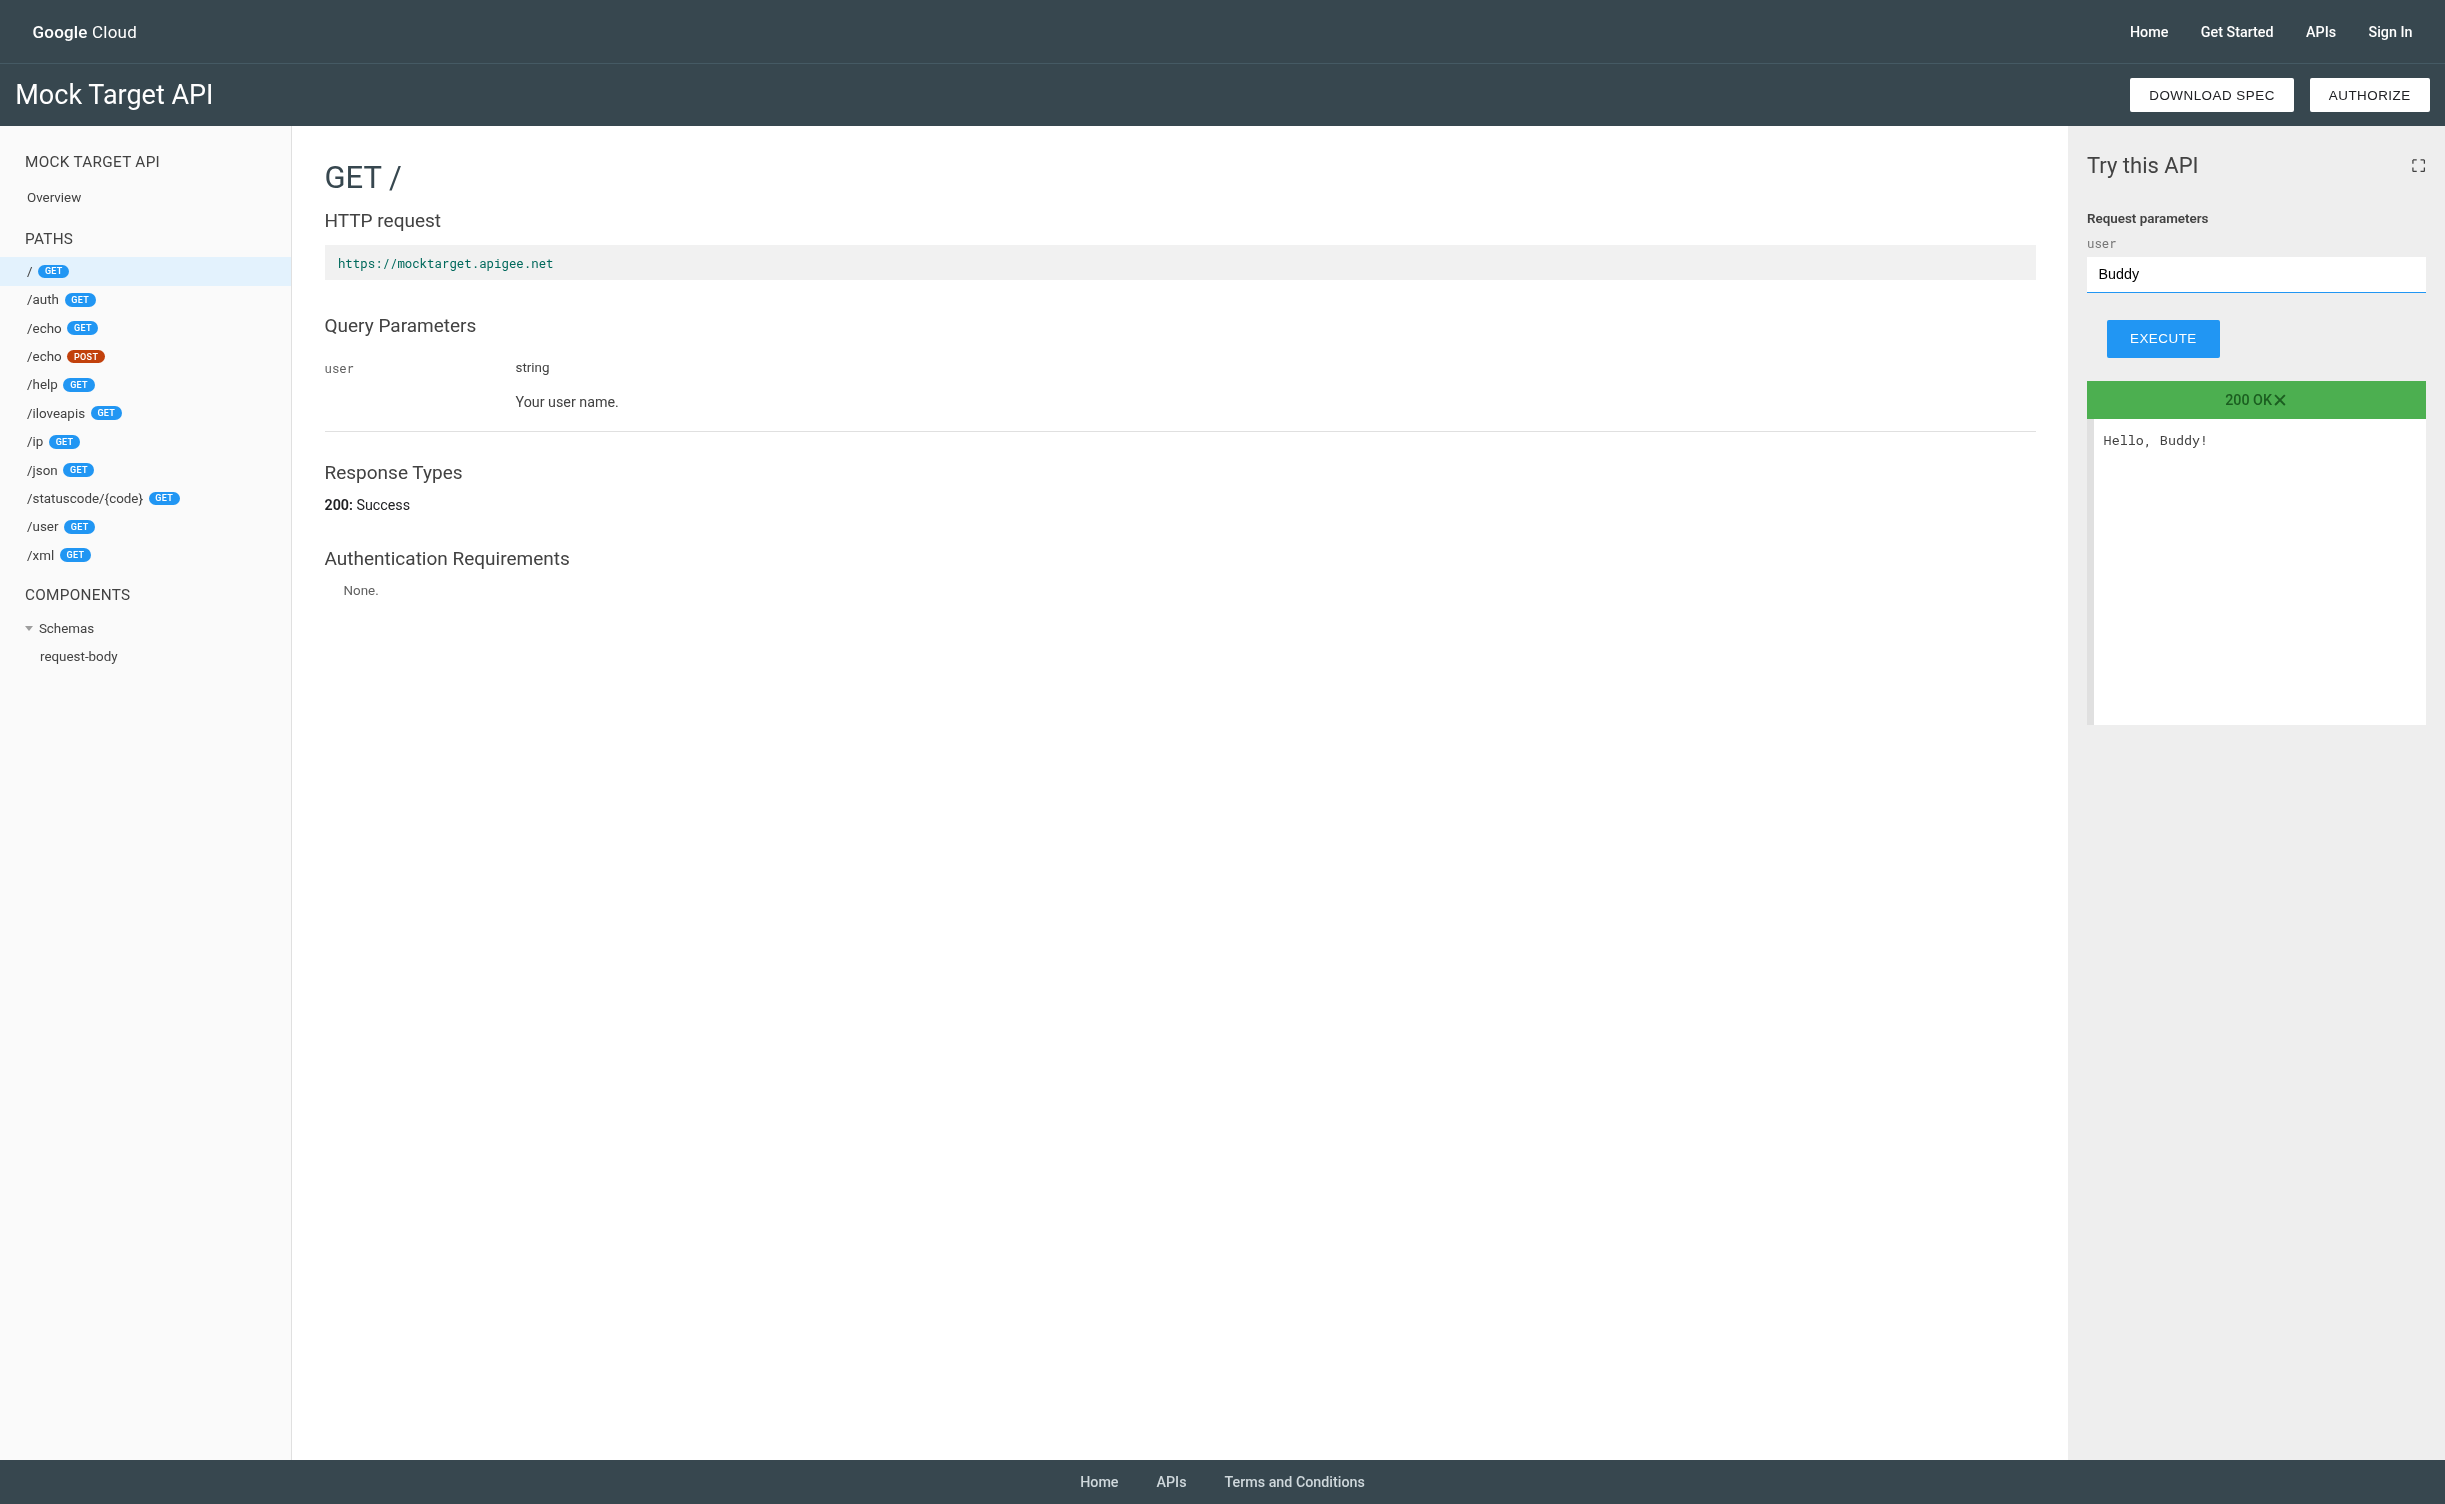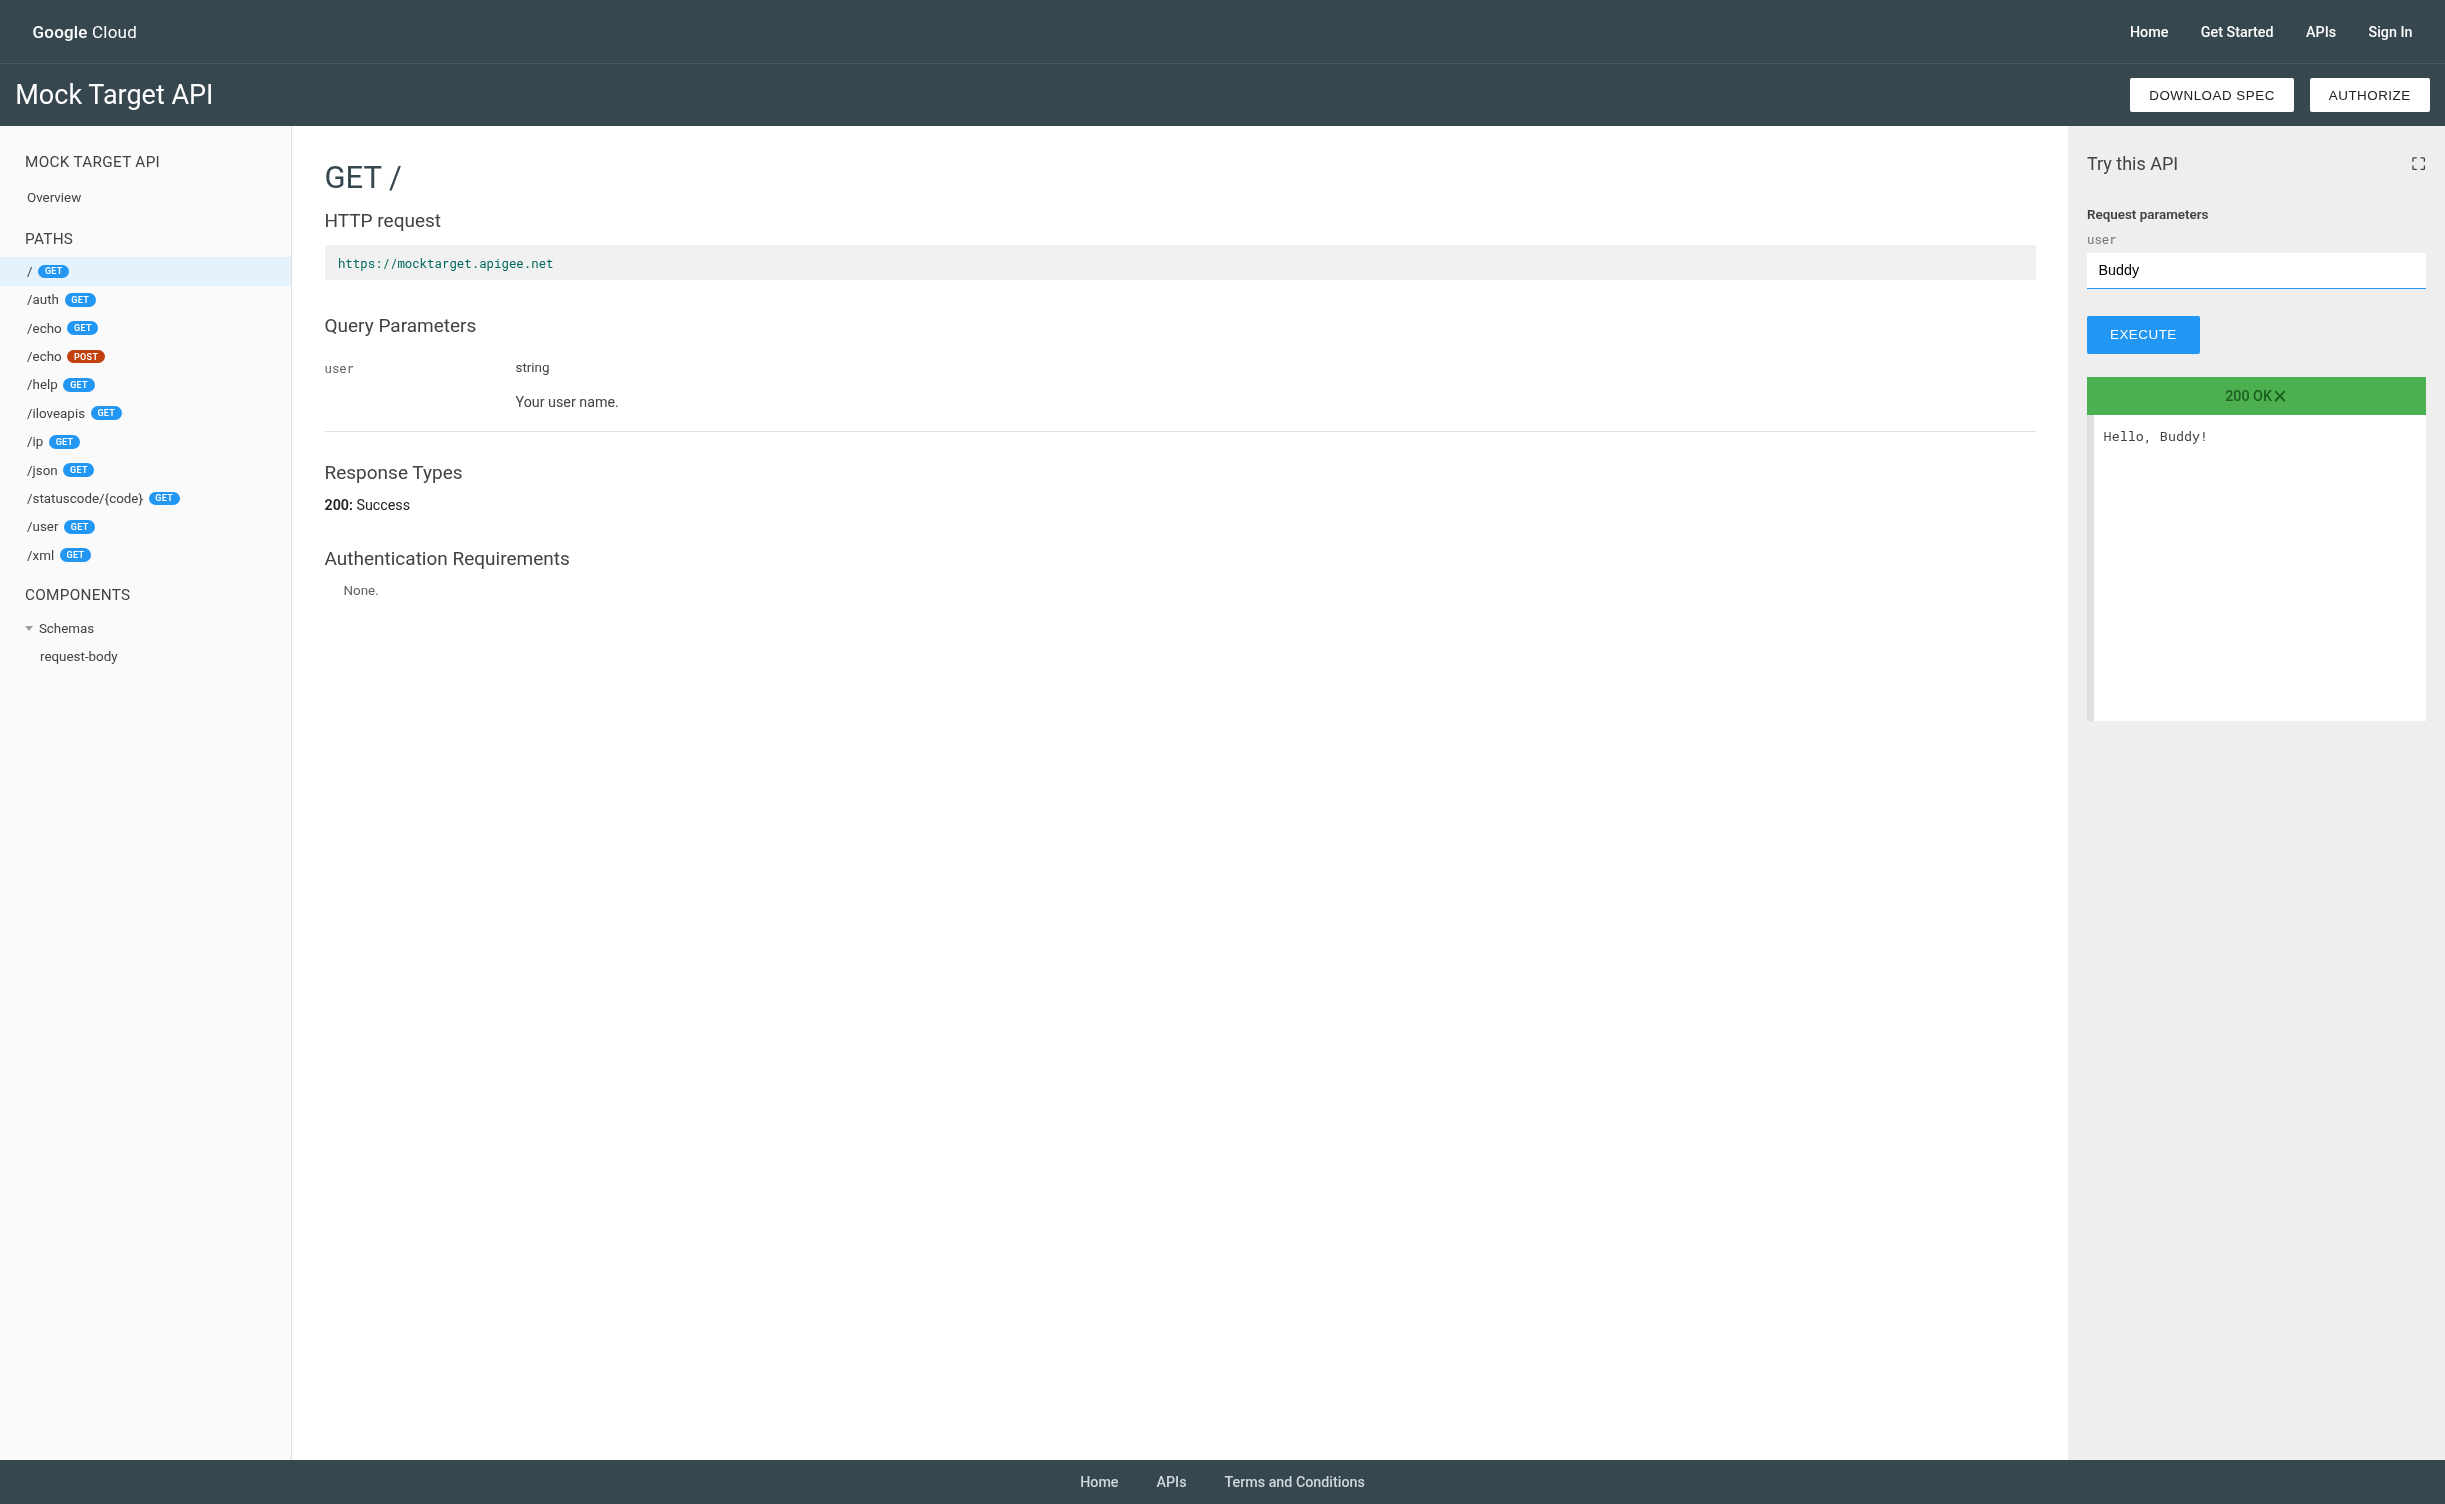--- a/index.html
+++ b/index.html
@@ -40,27 +40,27 @@
   .param-row { display: flex; padding: 9.6px 0; }
   .param-name { width: 191px; font-family: "Roboto Mono", Menlo, monospace; font-size: 12.4px; color: #616161; }
   .param-type { font-size: 13.4px; color: #424242; }
   .param-desc { font-size: 14.3px; color: #424242; padding: 7.6px 0 21px 191px; border-bottom: 1px solid #e0e0e0; margin-bottom: 29px; }
   .resp-line { font-size: 14.3px; margin-bottom: 34px; }
   .resp-line b { font-weight: 600; }
   .auth-none { font-size: 13.4px; color: #616161; padding-left: 19px; }
   
   .tryit { width: 377px; background: #eeeeee; padding: 27px 19px; position: relative; }
   .tryit-head { display: flex; justify-content: space-between; align-items: center; margin-bottom: 32.5px; }
-  .tryit-title { font-size: 18px; color: #424242; }
+  .tryit-title { font-size: 22px; color: #424242; }
   .expand-ic { width: 15.3px; height: 15.3px; cursor: pointer; }
   .expand-ic svg { width: 15.3px; height: 15.3px; stroke: #424242; }
   .req-params-lbl { font-size: 13.4px; font-weight: 600; color: #424242; margin-bottom: 9.6px; }
   .param-label { font-family: "Roboto Mono", Menlo, monospace; font-size: 12.4px; color: #757575; margin-bottom: 5.7px; }
   .input-field { width: 100%; background: #fff; border: none; border-bottom: 1.9px solid #2196f3; padding: 9.6px 11.5px; font-size: 14.3px; outline: none; margin-bottom: 27px; }
-  .exec-btn { background: #2196f3; color: #fff; border: none; padding: 11.5px 23px; font-size: 13.4px; font-weight: 500; letter-spacing: 0.5px; cursor: pointer; border-radius: 1.9px; margin-bottom: 23px; }
+  .exec-btn { background: #2196f3; color: #fff; border: none; padding: 11.5px 23px; font-size: 13.4px; font-weight: 500; letter-spacing: 0.5px; cursor: pointer; border-radius: 1.9px; margin-bottom: 23px; margin-left: 20px; }
   .status-bar { background: #4caf50; padding: 9.6px 11.5px; display: flex; justify-content: center; align-items: center; }
   .status-text { font-size: 14.3px; color: #1b5e20; font-weight: 500; }
   .close-x { color: #1b5e20; font-size: 19px; cursor: pointer; line-height: 1; }
   .resp-body { background: #fff; border-left: 7.6px solid #e0e0e0; padding: 11.5px 9.6px; font-family: "Roboto Mono", Menlo, monospace; font-size: 13.4px; color: #424242; min-height: 306px; }
   
   .footer { background: #37474f; height: 44px; display: flex; align-items: center; justify-content: center; gap: 38px; }
   .footer a { color: #cfd8dc; text-decoration: none; font-size: 14.3px; font-weight: 500; cursor: pointer; }
 </style>
 </head>
 <body>

